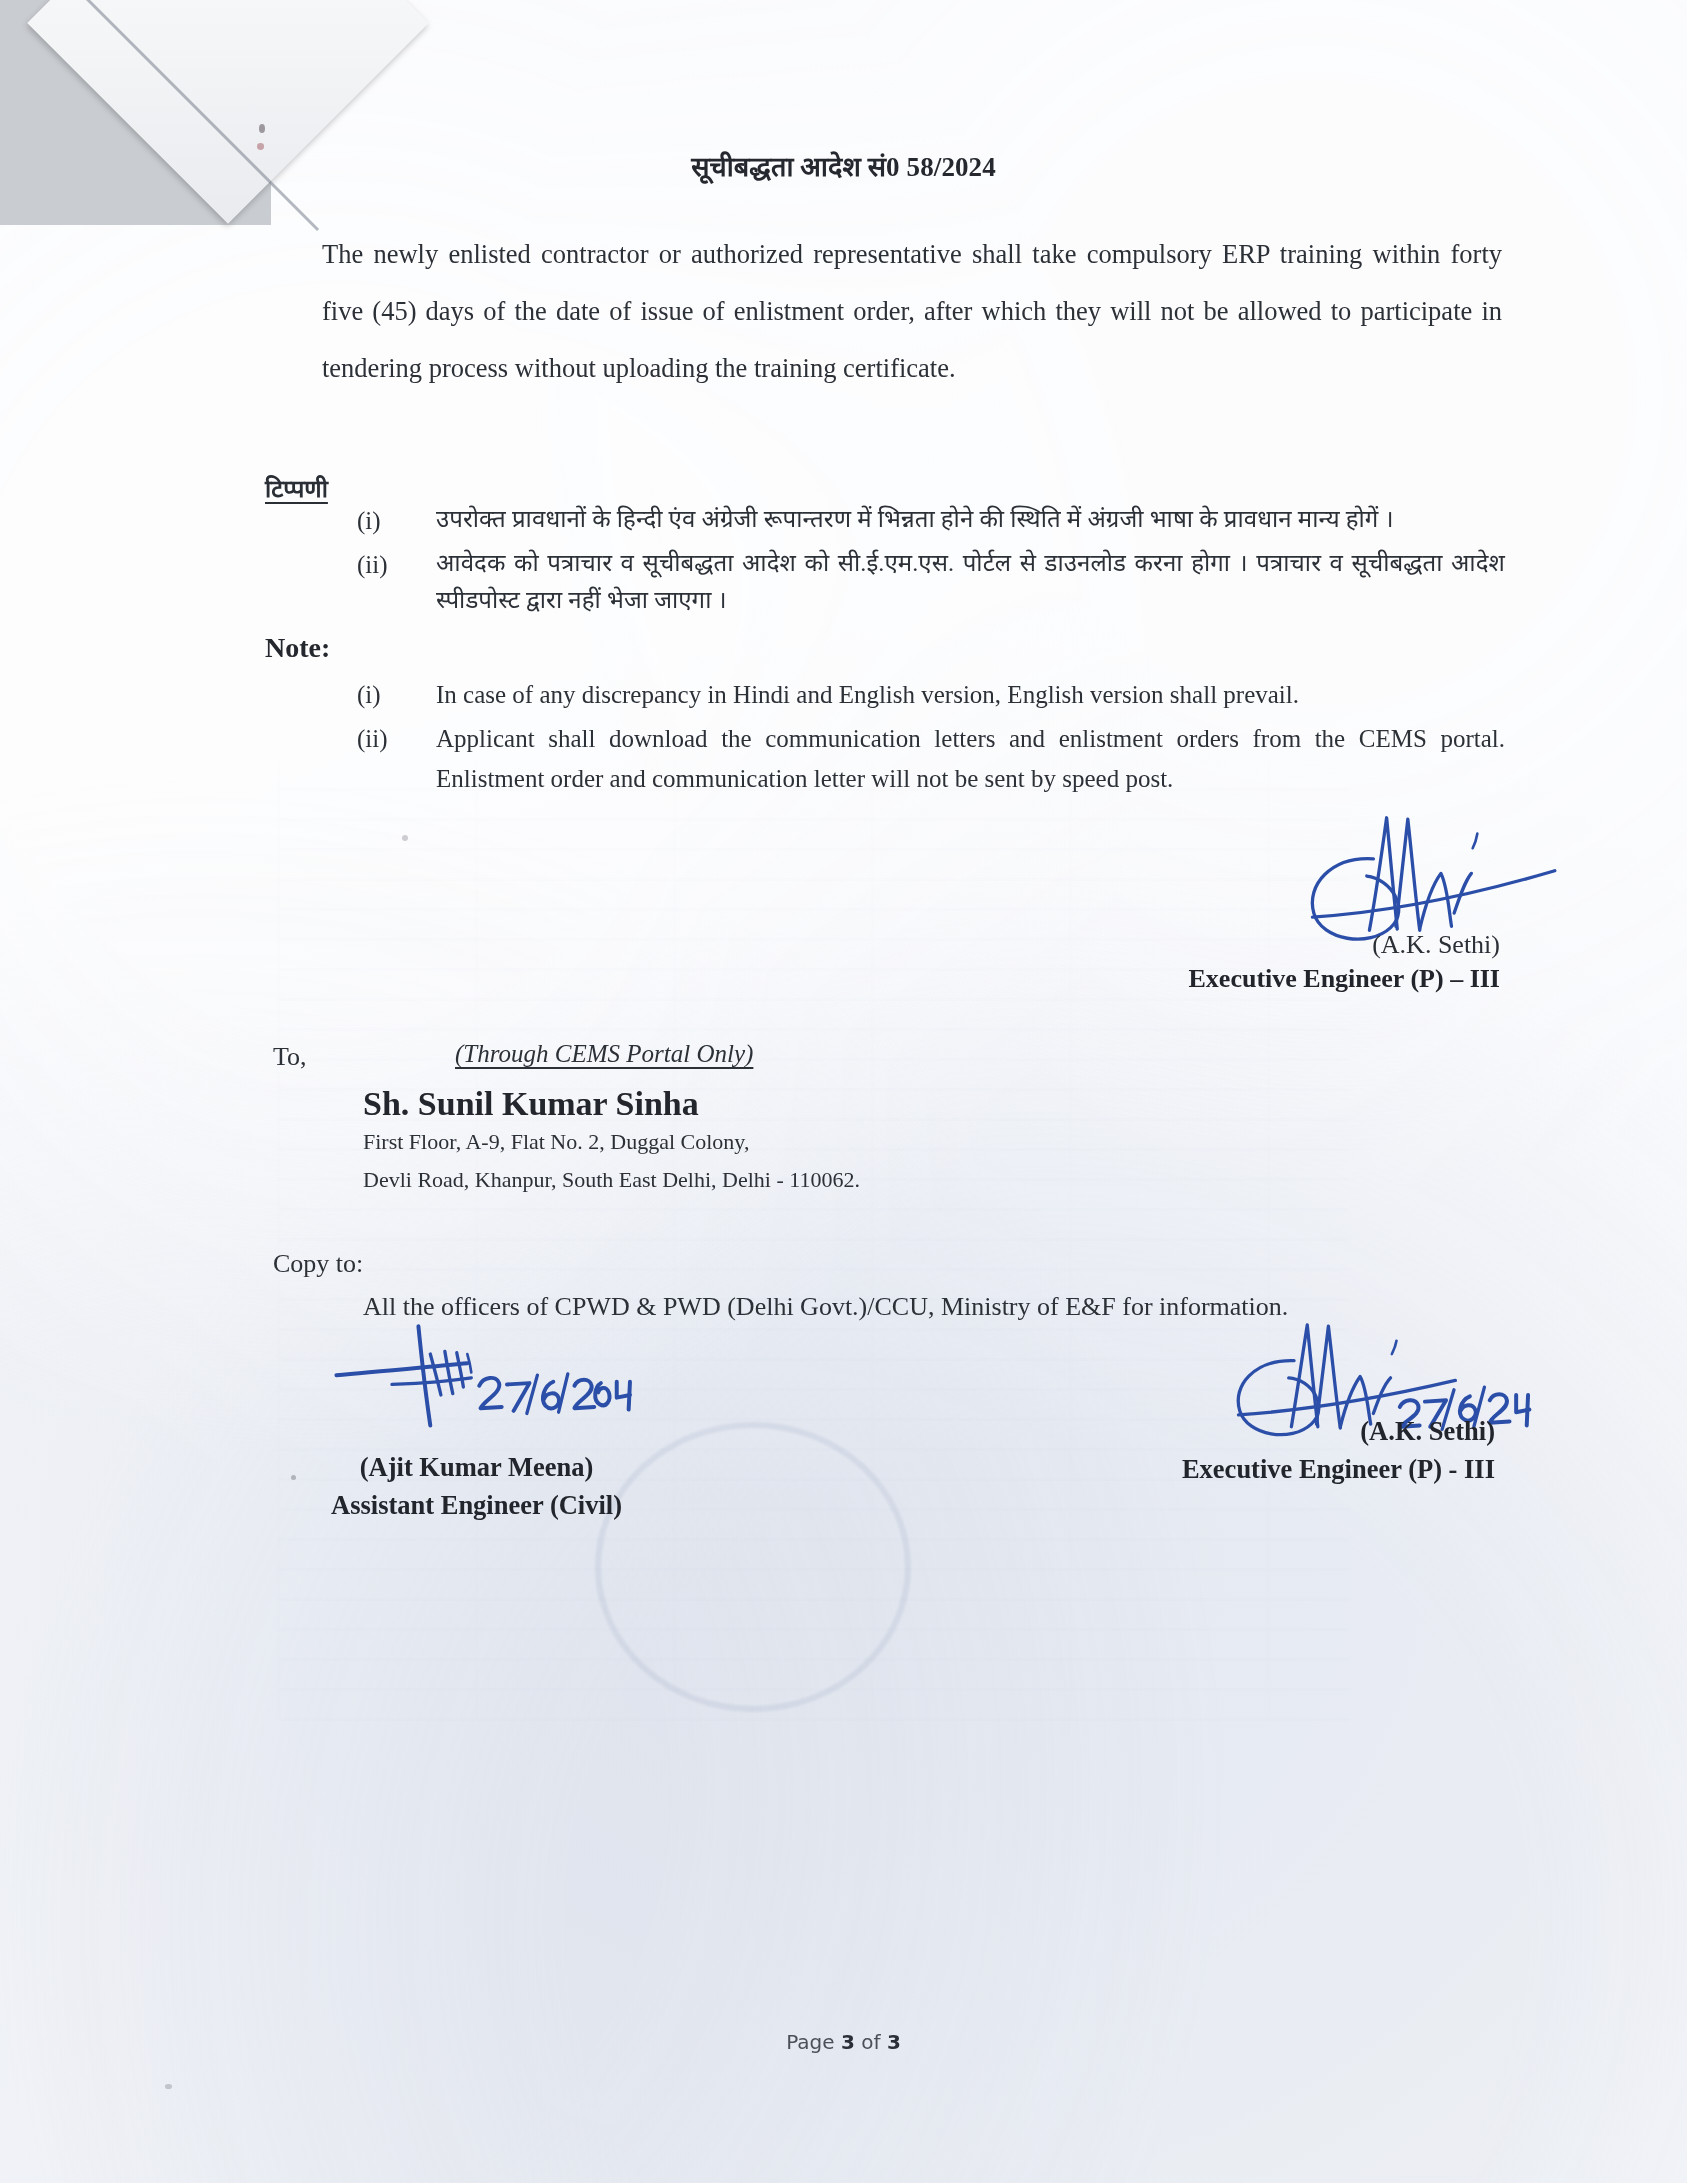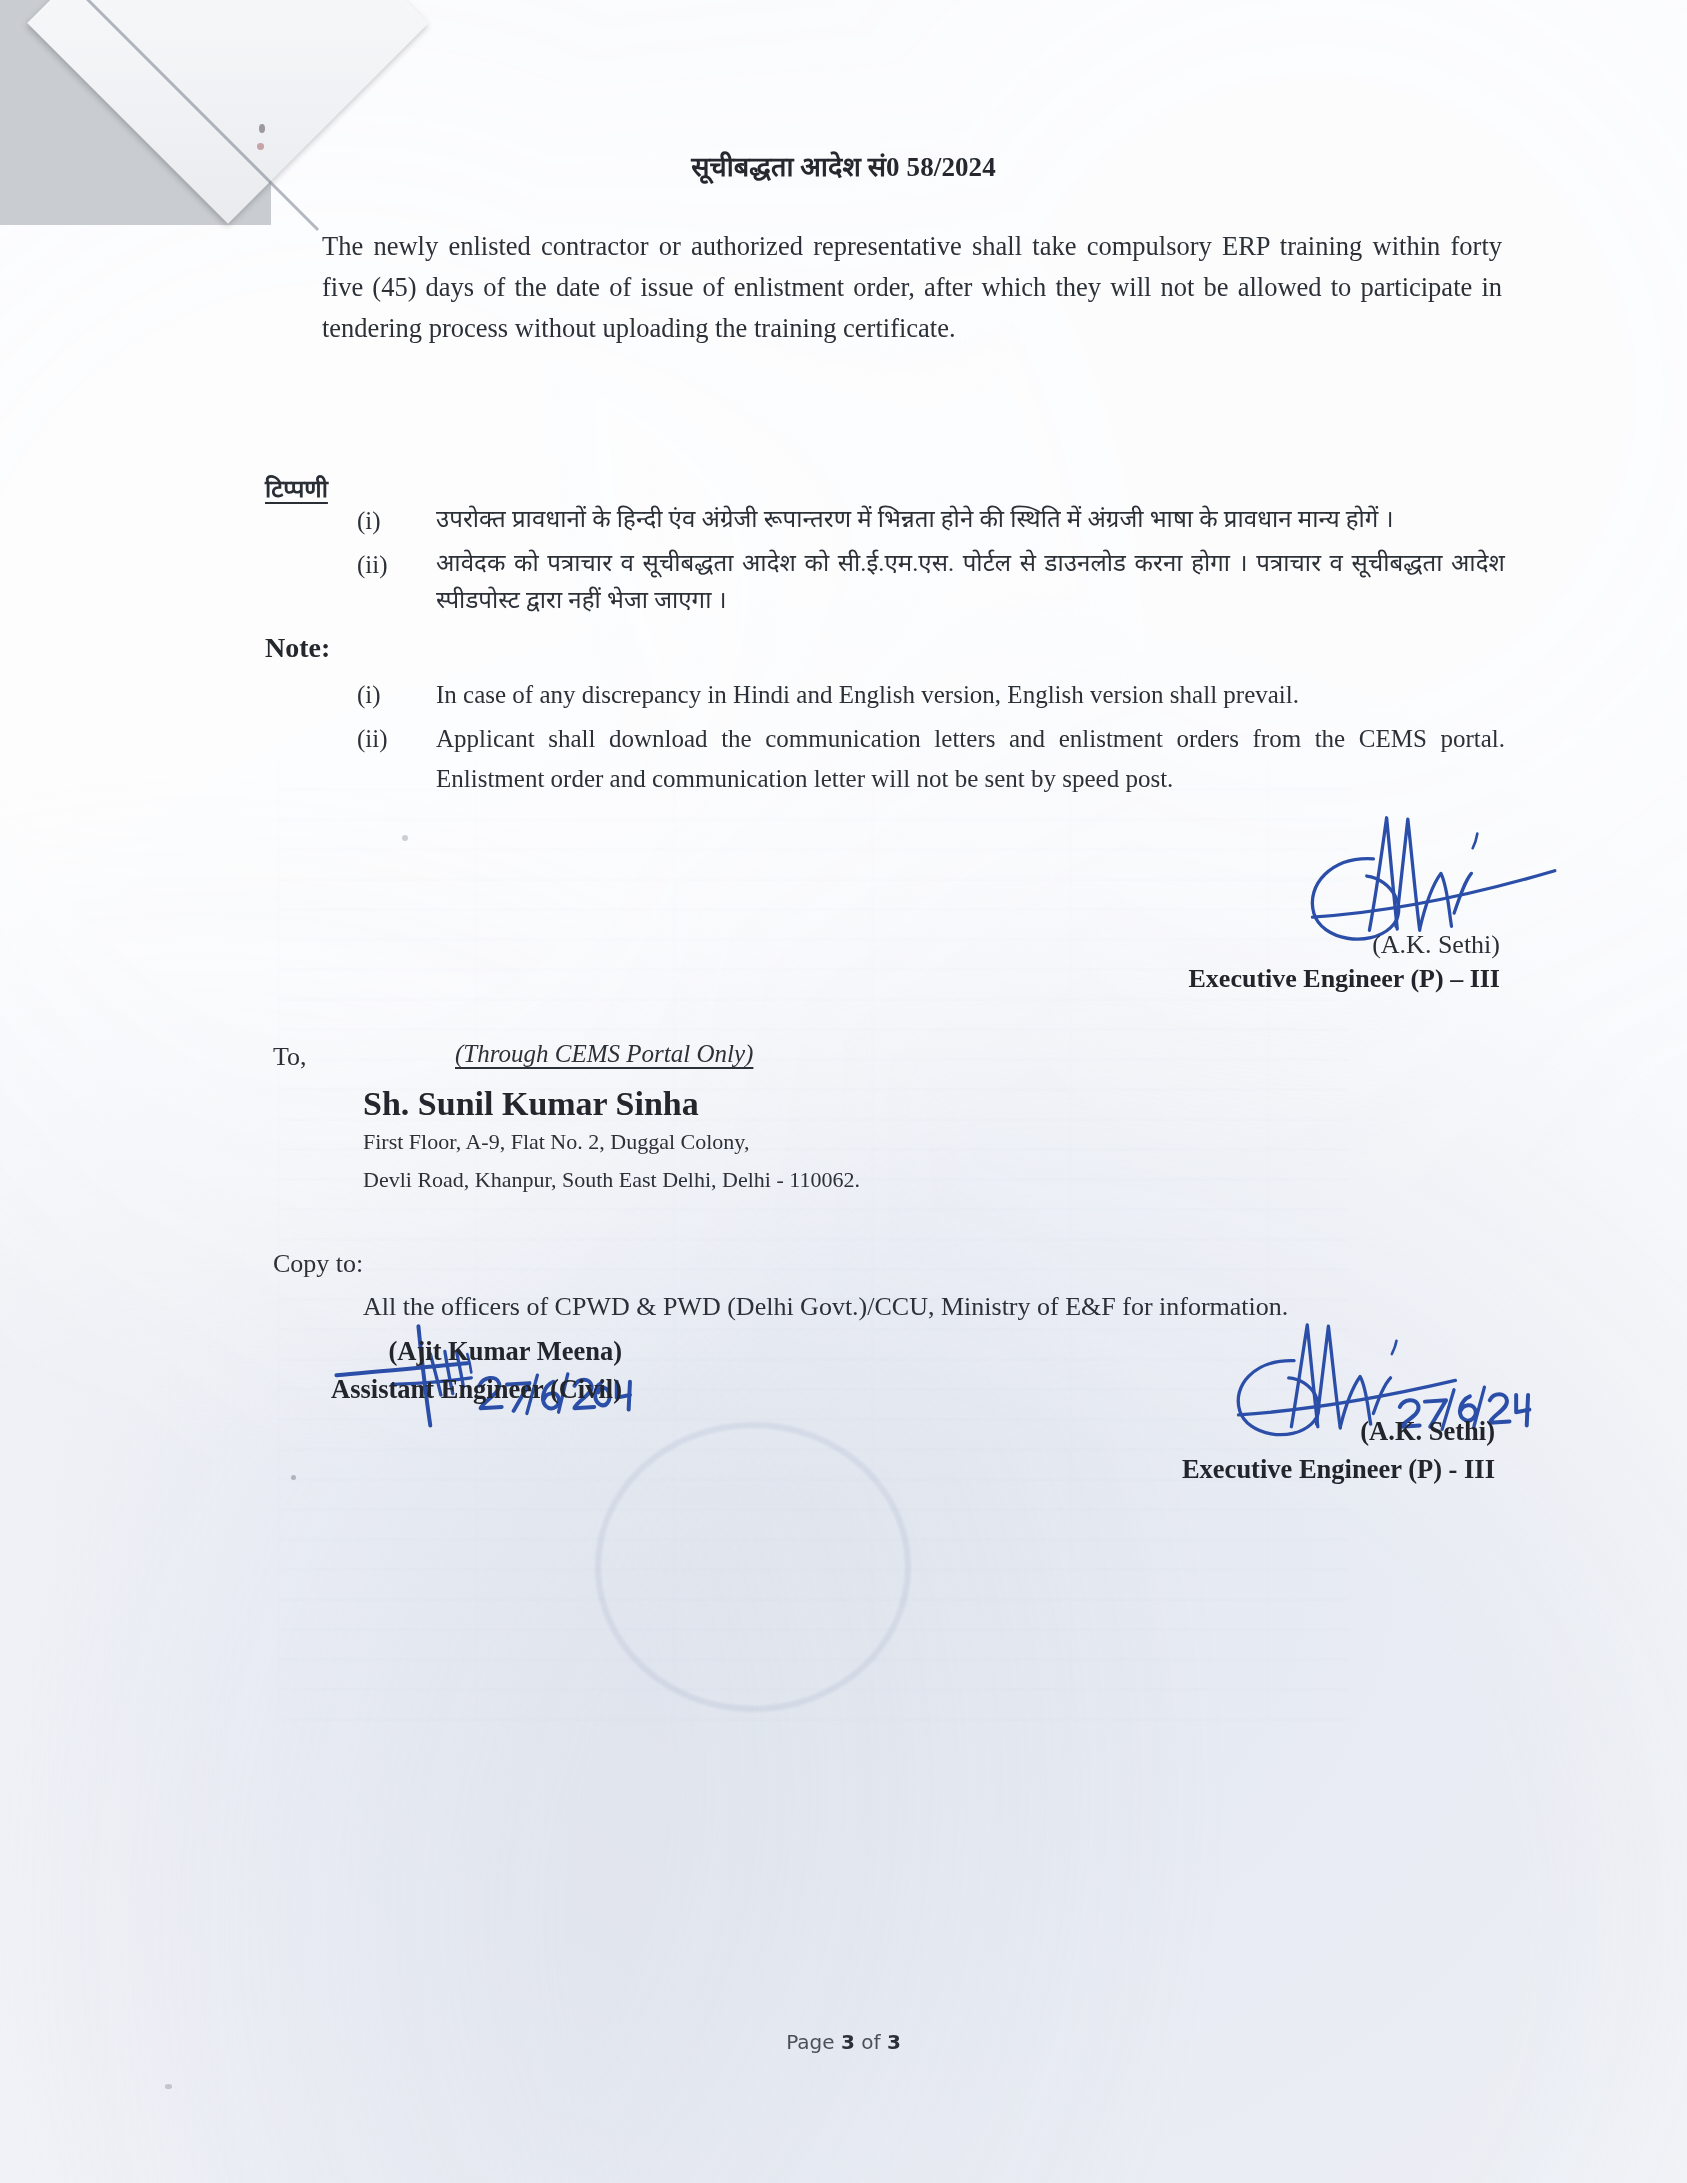--- a/index.html
+++ b/index.html
@@ -114,21 +114,21 @@
   }
 
   .body-block {
     position: absolute;
     left: 322px;
     right: 185px;
     top: 226px;
   }
   .para {
     font-size: 26.5px;
-    line-height: 41px;
+    line-height: 57px;
     text-align: justify;
     text-justify: inter-word;
     margin: 0;
     color: #2c3037;
   }
 
   .hindi-heading {
     position: absolute;
     left: 265px;
     top: 471px;
@@ -244,22 +244,22 @@
     position: absolute;
     left: 363px;
     top: 1292px;
     font-size: 26px;
     color: #2c3037;
   }
 
   .sign-bottom-left {
     position: absolute;
     left: 331px;
-    top: 1336px;
-    text-align: right;
+    top: 1452px;
+    text-align: center;
   }
   .sign-bottom-right {
     position: absolute;
     right: 192px;
     top: 1416px;
     text-align: right;
   }
   .sb-name {
     font-size: 26.5px;
     font-weight: 700;

